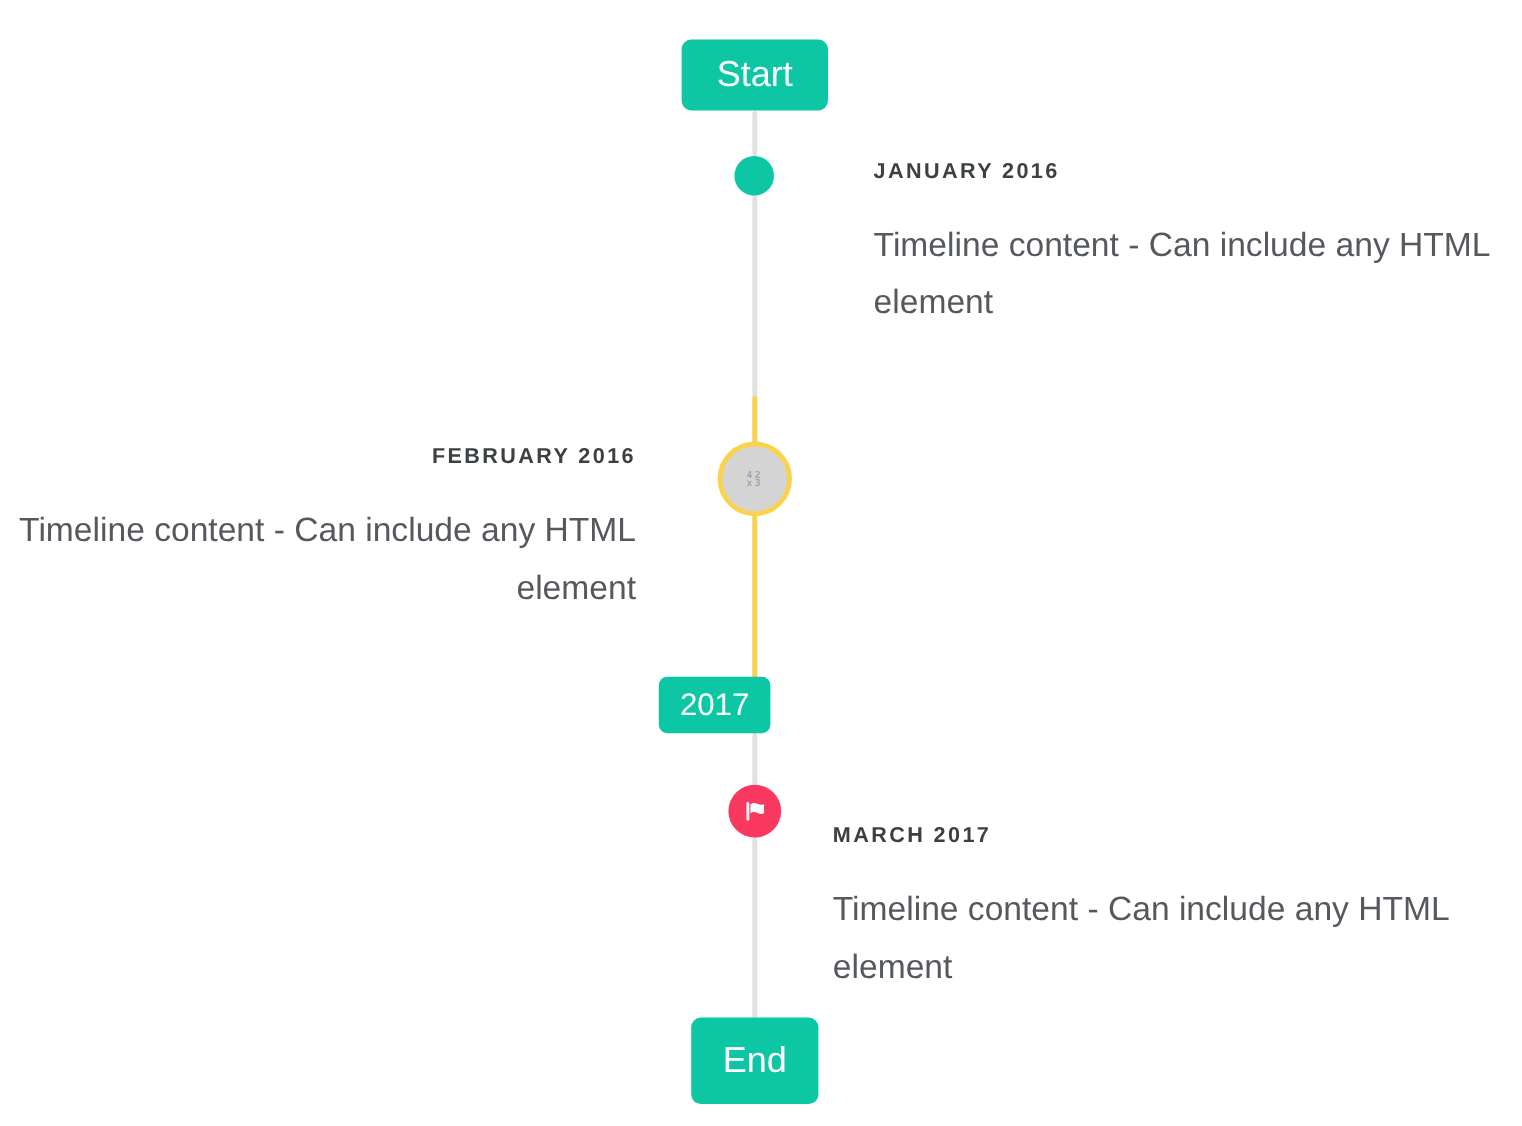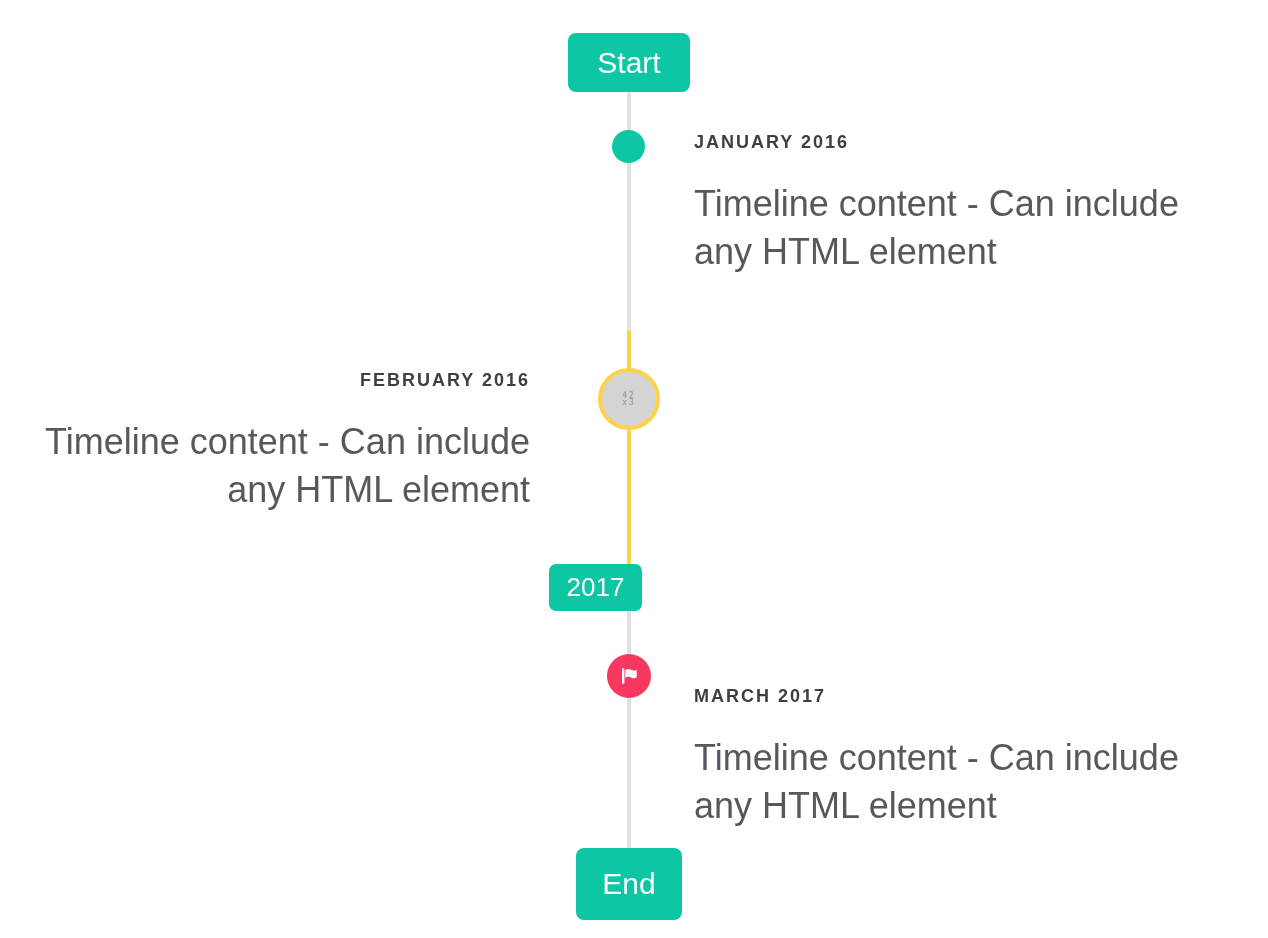--- a/index.html
+++ b/index.html
@@ -94,34 +94,34 @@
   .marker-flag svg { width: 22px; height: 22px; display: block; }
 
   
   .tl-item {
     position: absolute;
     width: 535px;
     z-index: 3;
   }
   .tl-item-right { left: 694px; text-align: left; }
   .tl-item-left  { right: 738px; text-align: right; }
-  .item-jan { top: 131px; }
+  .item-jan { top: 131px; margin-left: 34px; }
   .item-feb { top: 369px; }
   .item-mar { top: 685px; }
 
   .item-title {
     font-size: 18px;
     font-weight: 700;
     letter-spacing: 2px;
     line-height: 22px;
     color: var(--title-text, #3c4043);
     margin-bottom: 27px;
   }
   .item-content {
-    font-size: 36px;
+    font-size: 28px;
     line-height: 48px;
     color: var(--body-text, #55595d);
   }
 </style>
 </head>
 <body>
 
 <div class="canvas">
 
   <div class="tl-line tl-line-gray"></div>

